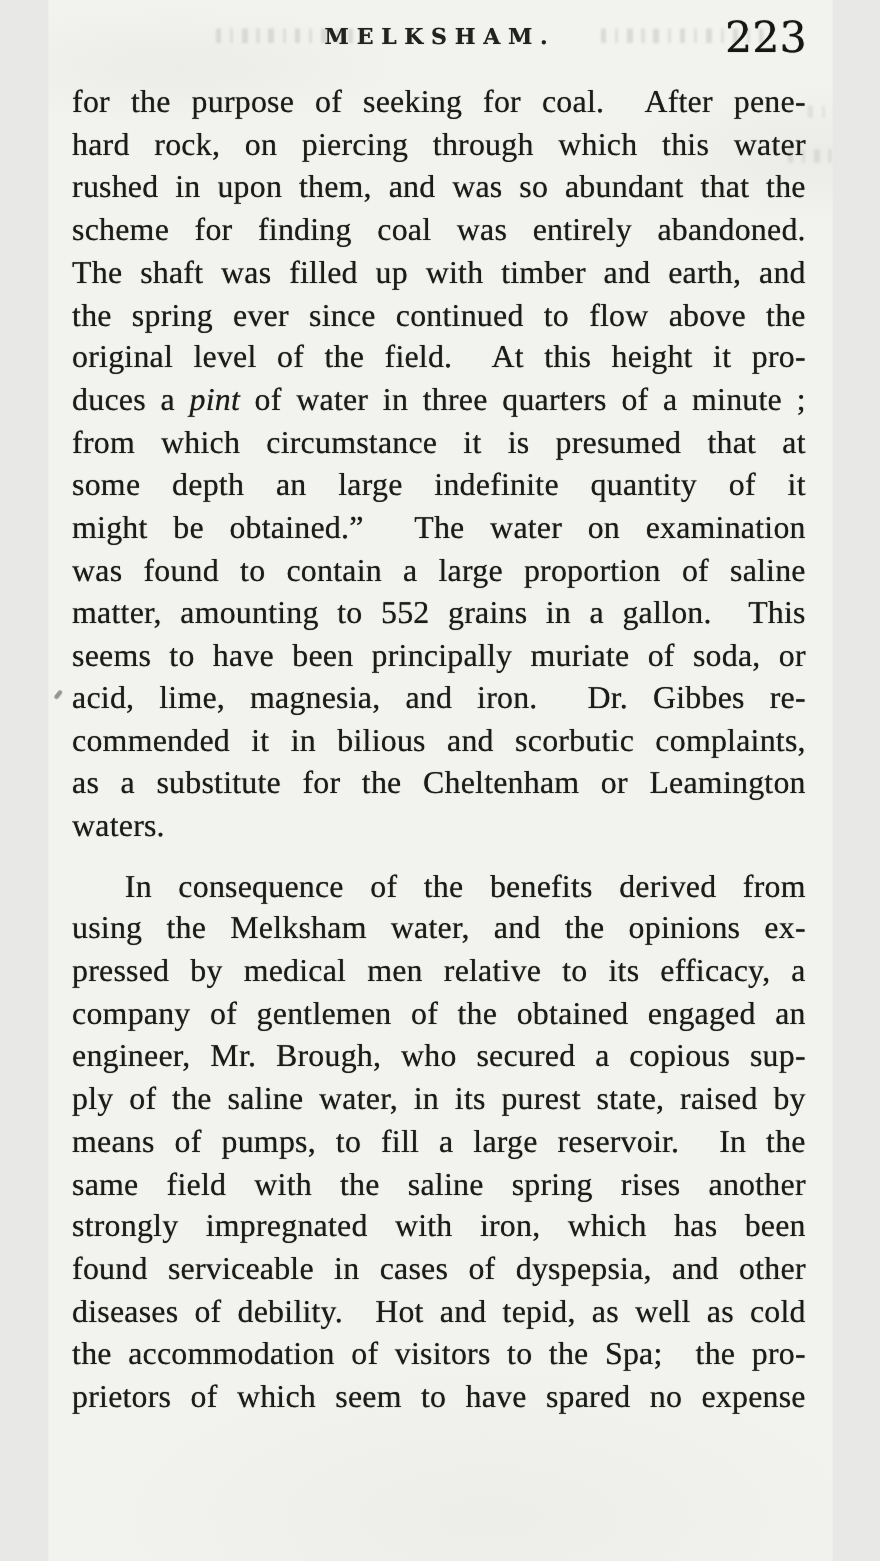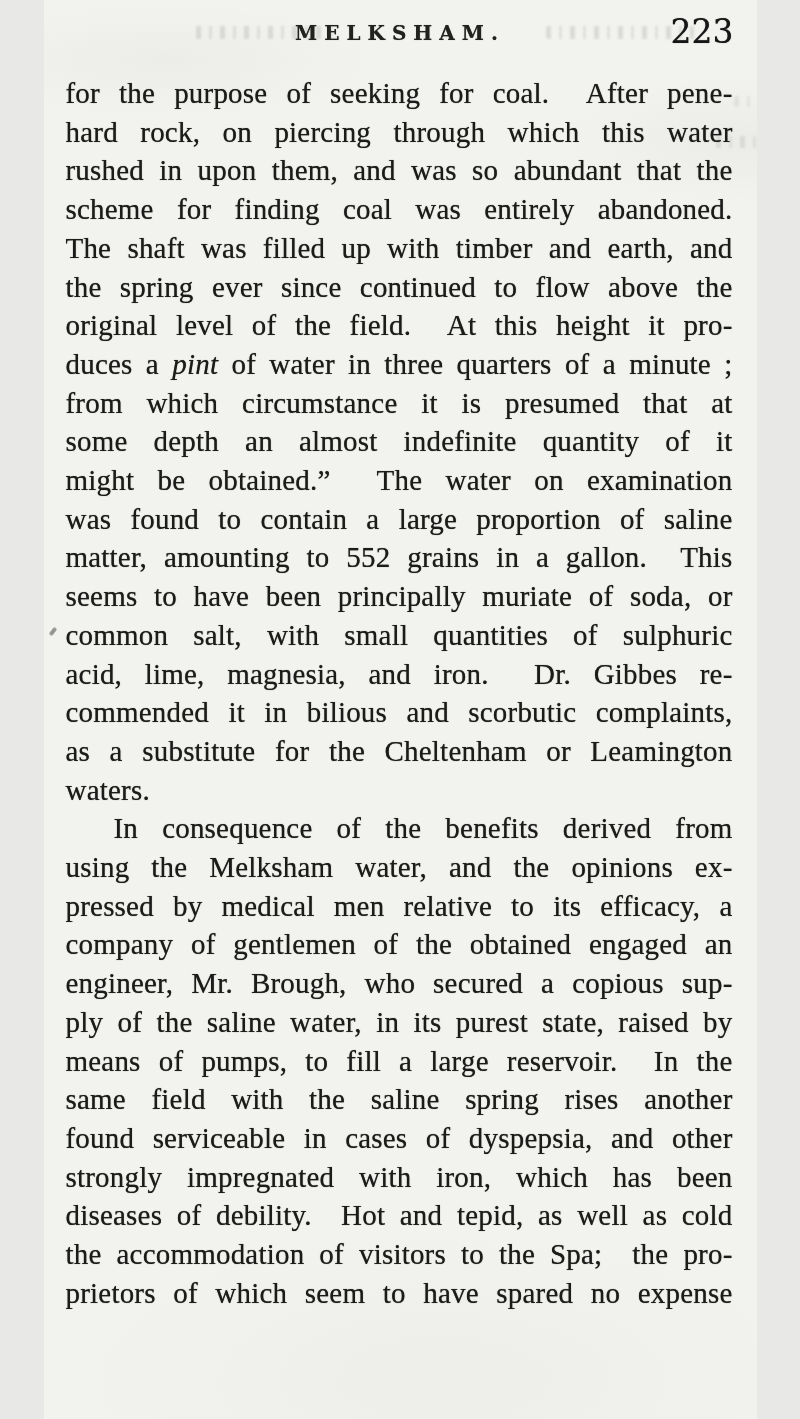--- a/index.html
+++ b/index.html
@@ -29,21 +29,21 @@
     font-weight: 700;
     letter-spacing: 7px;
     color: #21211f;
     text-shadow: 0 0 0.7px rgba(25,25,25,0.65);
     white-space: nowrap;
   }
   .page-number {
     position: absolute;
     right: 23px; top: 0px;
     font-family: "DejaVu Serif", serif;
-    font-size: 33px;
+    font-size: 39px;
     font-weight: 500;
     color: #161616;
     text-shadow: 0 0 0.8px rgba(25,25,25,0.7);
   }
 
   
   .body-text {
     position: absolute;
     top: 74px;
     left: 22px;
@@ -54,21 +54,21 @@
     font-size: 29px;
     line-height: 38.7px;
     letter-spacing: 0.2px;
     word-spacing: 1.5px;
     color: #1b1b1a;
     text-shadow: 0 0 0.8px rgba(20,20,20,0.75);
     white-space: normal;
   }
   .line.align-justify { text-align: justify; text-align-last: justify; }
   .line.align-left    { text-align: center;    text-align-last: left; }
-  .line.indent { text-indent: 48px; }
+  .line.indent { text-indent: 48px; margin-top: 16px; }
   .italic { font-style: italic; font-family: Liberation Serif, serif; }
 
   
   .smudge {
     position: absolute;
     background: repeating-linear-gradient(90deg,
       rgba(90,90,85,0.55) 0 5px, rgba(90,90,85,0.0) 5px 13px,
       rgba(90,90,85,0.45) 13px 16px, rgba(90,90,85,0.0) 16px 24px);
     opacity: 0.28;
     filter: blur(1.2px);
@@ -109,41 +109,40 @@
       <div class="paragraph">
         <div class="line align-justify"><span>for the purpose of seeking for coal.&nbsp; After pene-</span></div>
         <div class="line align-justify"><span>hard rock, on piercing through which this water</span></div>
         <div class="line align-justify"><span>rushed in upon them, and was so abundant that the</span></div>
         <div class="line align-justify"><span>scheme for finding coal was entirely abandoned.</span></div>
         <div class="line align-justify"><span>The shaft was filled up with timber and earth, and</span></div>
         <div class="line align-justify"><span>the spring ever since continued to flow above the</span></div>
         <div class="line align-justify"><span>original level of the field.&nbsp; At this height it pro-</span></div>
         <div class="line align-justify"><span>duces a </span><span class="italic">pint</span><span> of water in three quarters of a minute&nbsp;;</span></div>
         <div class="line align-justify"><span>from which circumstance it is presumed that at</span></div>
-        <div class="line align-justify"><span>some depth an almost indefinite quantity of it</span></div>
+        <div class="line align-justify"><span>some depth an large indefinite quantity of it</span></div>
         <div class="line align-justify"><span>might be obtained.”&nbsp; The water on examination</span></div>
         <div class="line align-justify"><span>was found to contain a large proportion of saline</span></div>
         <div class="line align-justify"><span>matter, amounting to 552 grains in a gallon.&nbsp; This</span></div>
         <div class="line align-justify"><span>seems to have been principally muriate of soda, or</span></div>
-        <div class="line align-justify"><span>common salt, with small quantities of sulphuric</span></div>
         <div class="line align-justify"><span>acid, lime, magnesia, and iron.&nbsp; Dr. Gibbes re-</span></div>
         <div class="line align-justify"><span>commended it in bilious and scorbutic complaints,</span></div>
         <div class="line align-justify"><span>as a substitute for the Cheltenham or Leamington</span></div>
         <div class="line align-left"><span>waters.</span></div>
       </div>
       <div class="paragraph">
         <div class="line align-justify indent"><span>In consequence of the benefits derived from</span></div>
         <div class="line align-justify"><span>using the Melksham water, and the opinions ex-</span></div>
         <div class="line align-justify"><span>pressed by medical men relative to its efficacy, a</span></div>
         <div class="line align-justify"><span>company of gentlemen of the obtained engaged an</span></div>
         <div class="line align-justify"><span>engineer, Mr. Brough, who secured a copious sup-</span></div>
         <div class="line align-justify"><span>ply of the saline water, in its purest state, raised by</span></div>
         <div class="line align-justify"><span>means of pumps, to fill a large reservoir.&nbsp; In the</span></div>
         <div class="line align-justify"><span>same field with the saline spring rises another</span></div>
+        <div class="line align-justify"><span>strongly impregnated with iron, which has been</span></div>
         <div class="line align-justify"><span>found serviceable in cases of dyspepsia, and other</span></div>
-        <div class="line align-justify"><span>strongly impregnated with iron, which has been</span></div>
         <div class="line align-justify"><span>diseases of debility.&nbsp; Hot and tepid, as well as cold</span></div>
         <div class="line align-justify"><span>the accommodation of visitors to the Spa;&nbsp; the pro-</span></div>
         <div class="line align-justify"><span>prietors of which seem to have spared no expense</span></div>
       </div>
     </div>
 
 </div>
 
 </body></html>

